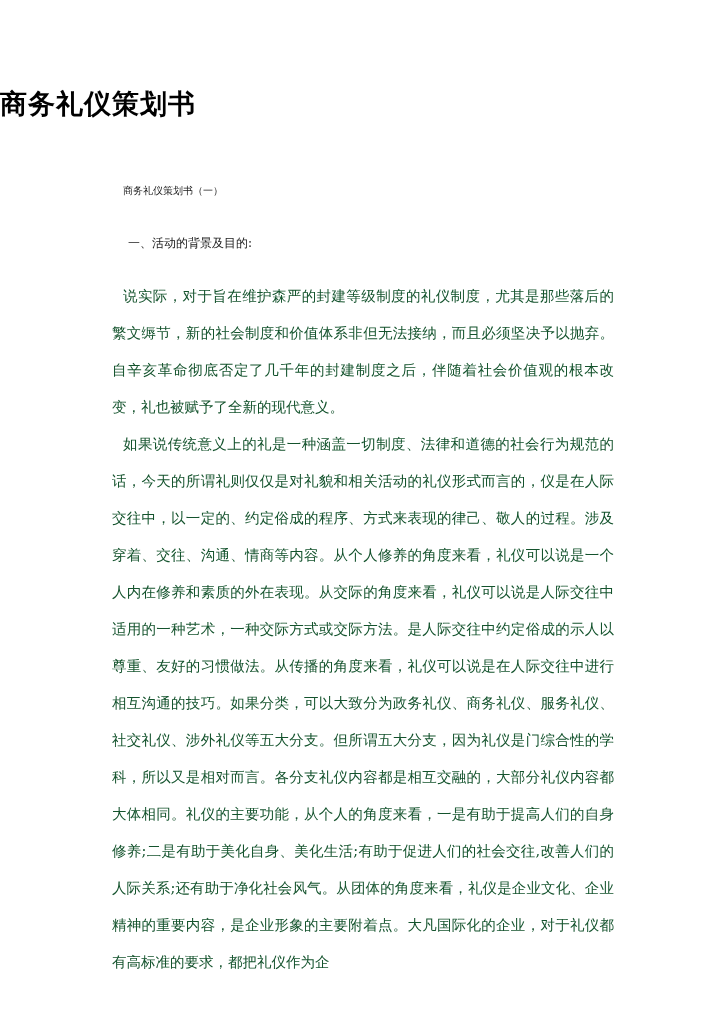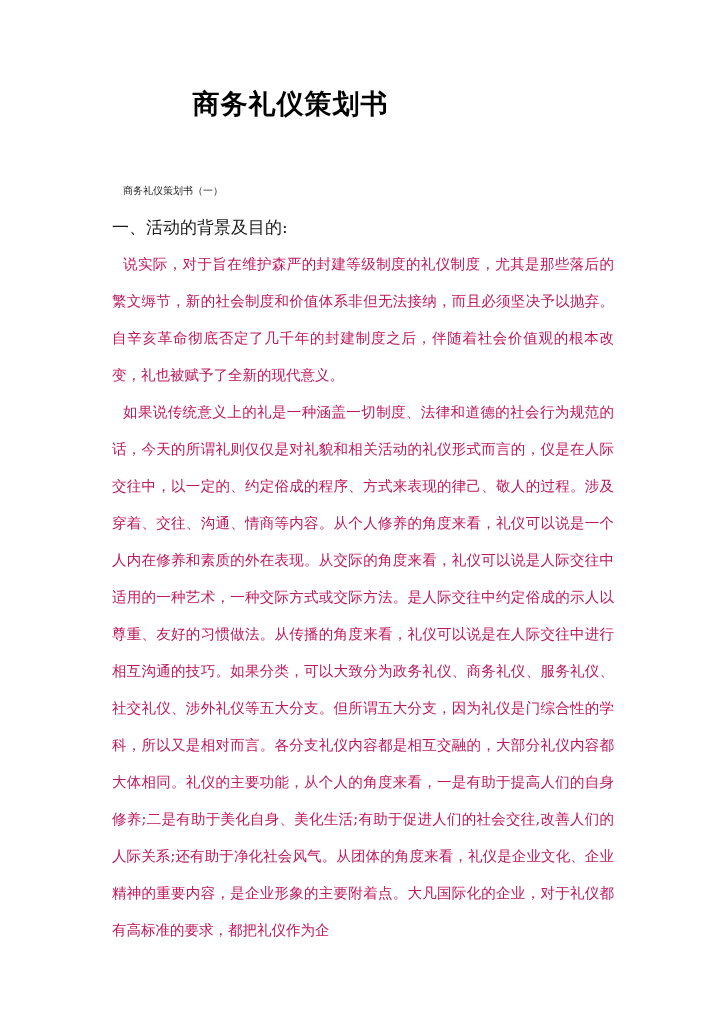--- a/index.html
+++ b/index.html
@@ -19,21 +19,21 @@
     color: #1a1a1a;
     box-sizing: border-box;
   }
 
   
   .doc-title {
     position: absolute;
     top: 84px;
     left: 0;
     width: 581px;
-    text-align: center;
+    text-align: left;
     font-size: 27px;
     font-weight: bold;
     letter-spacing: 1px;
     line-height: 40px;
     color: #000000;
     white-space: nowrap;
   }
 
   
   .content {
@@ -45,35 +45,35 @@
 
   .subtitle {
     font-size: 10px;
     line-height: 37px;
     text-indent: 11px;
     margin: 0;
     color: #1a1a1a;
   }
 
   .section-heading {
-    font-size: 17px;
+    font-size: 12px;
     line-height: 37px;
-    margin: 0;
+    margin: 16px;
     text-indent: 0;
     color: #1a1a1a;
   }
 
   .para {
     font-size: 14.5px;
     line-height: 37px;
     margin: 0;
     text-indent: 11px;
     text-align: justify;
     text-justify: inter-ideograph;
-    color: #be185d;
+    color: #14532d;
     word-break: break-all;
   }
 
   .para.first-body {
     text-indent: 11px;
   }
 </style>
 </head>
 <body>
 

